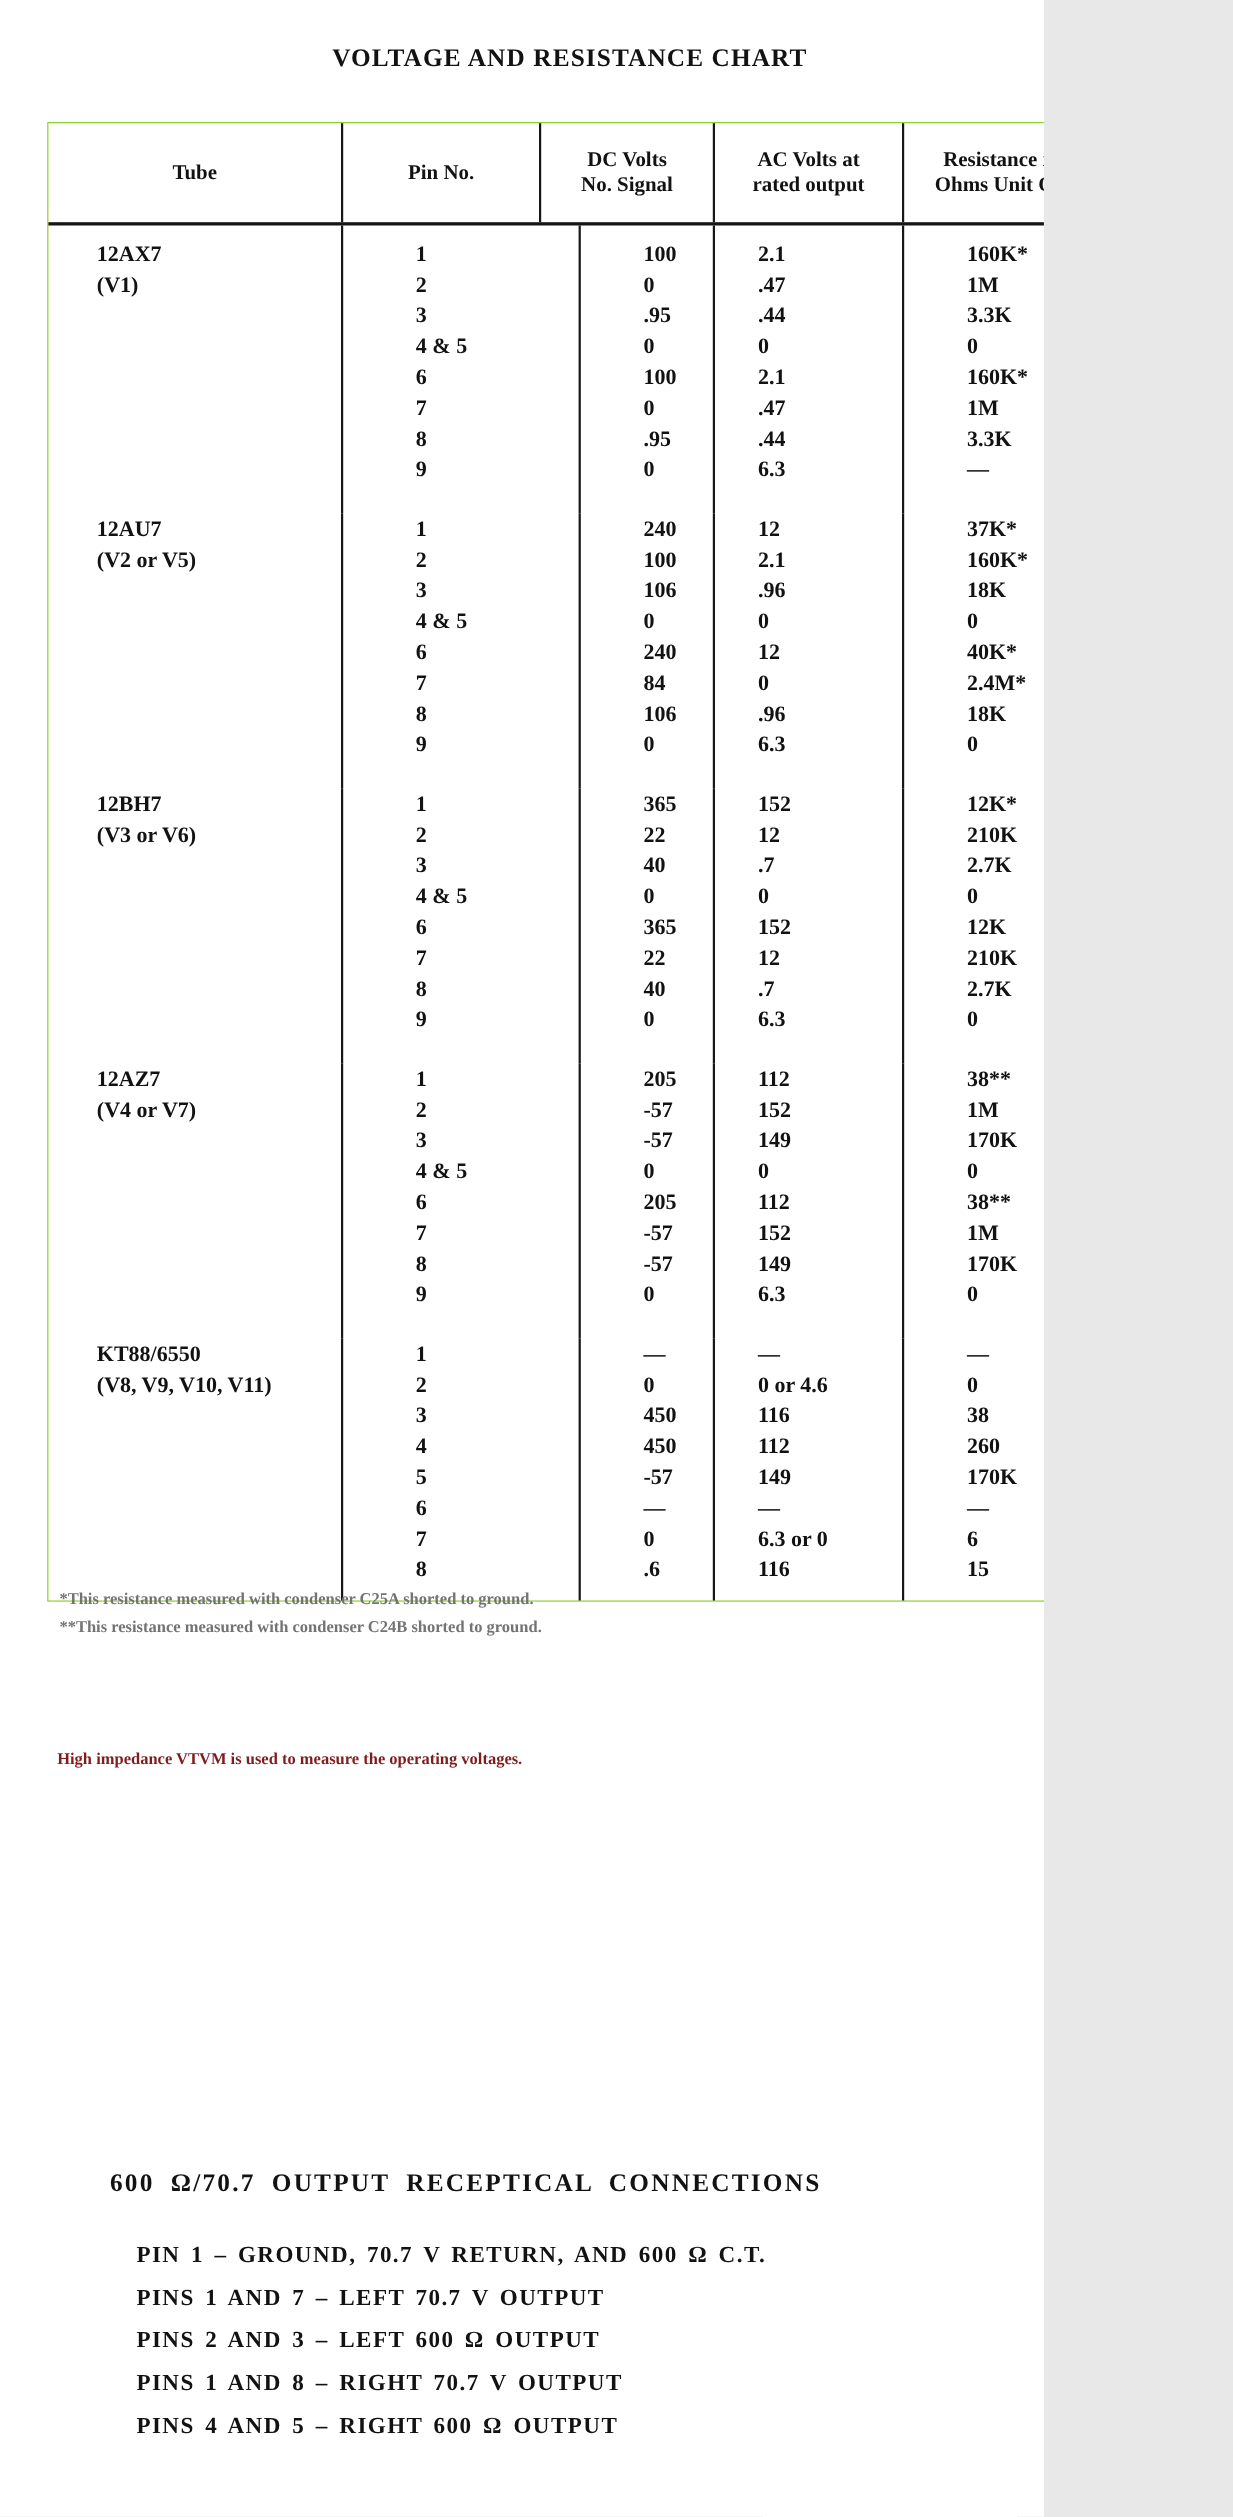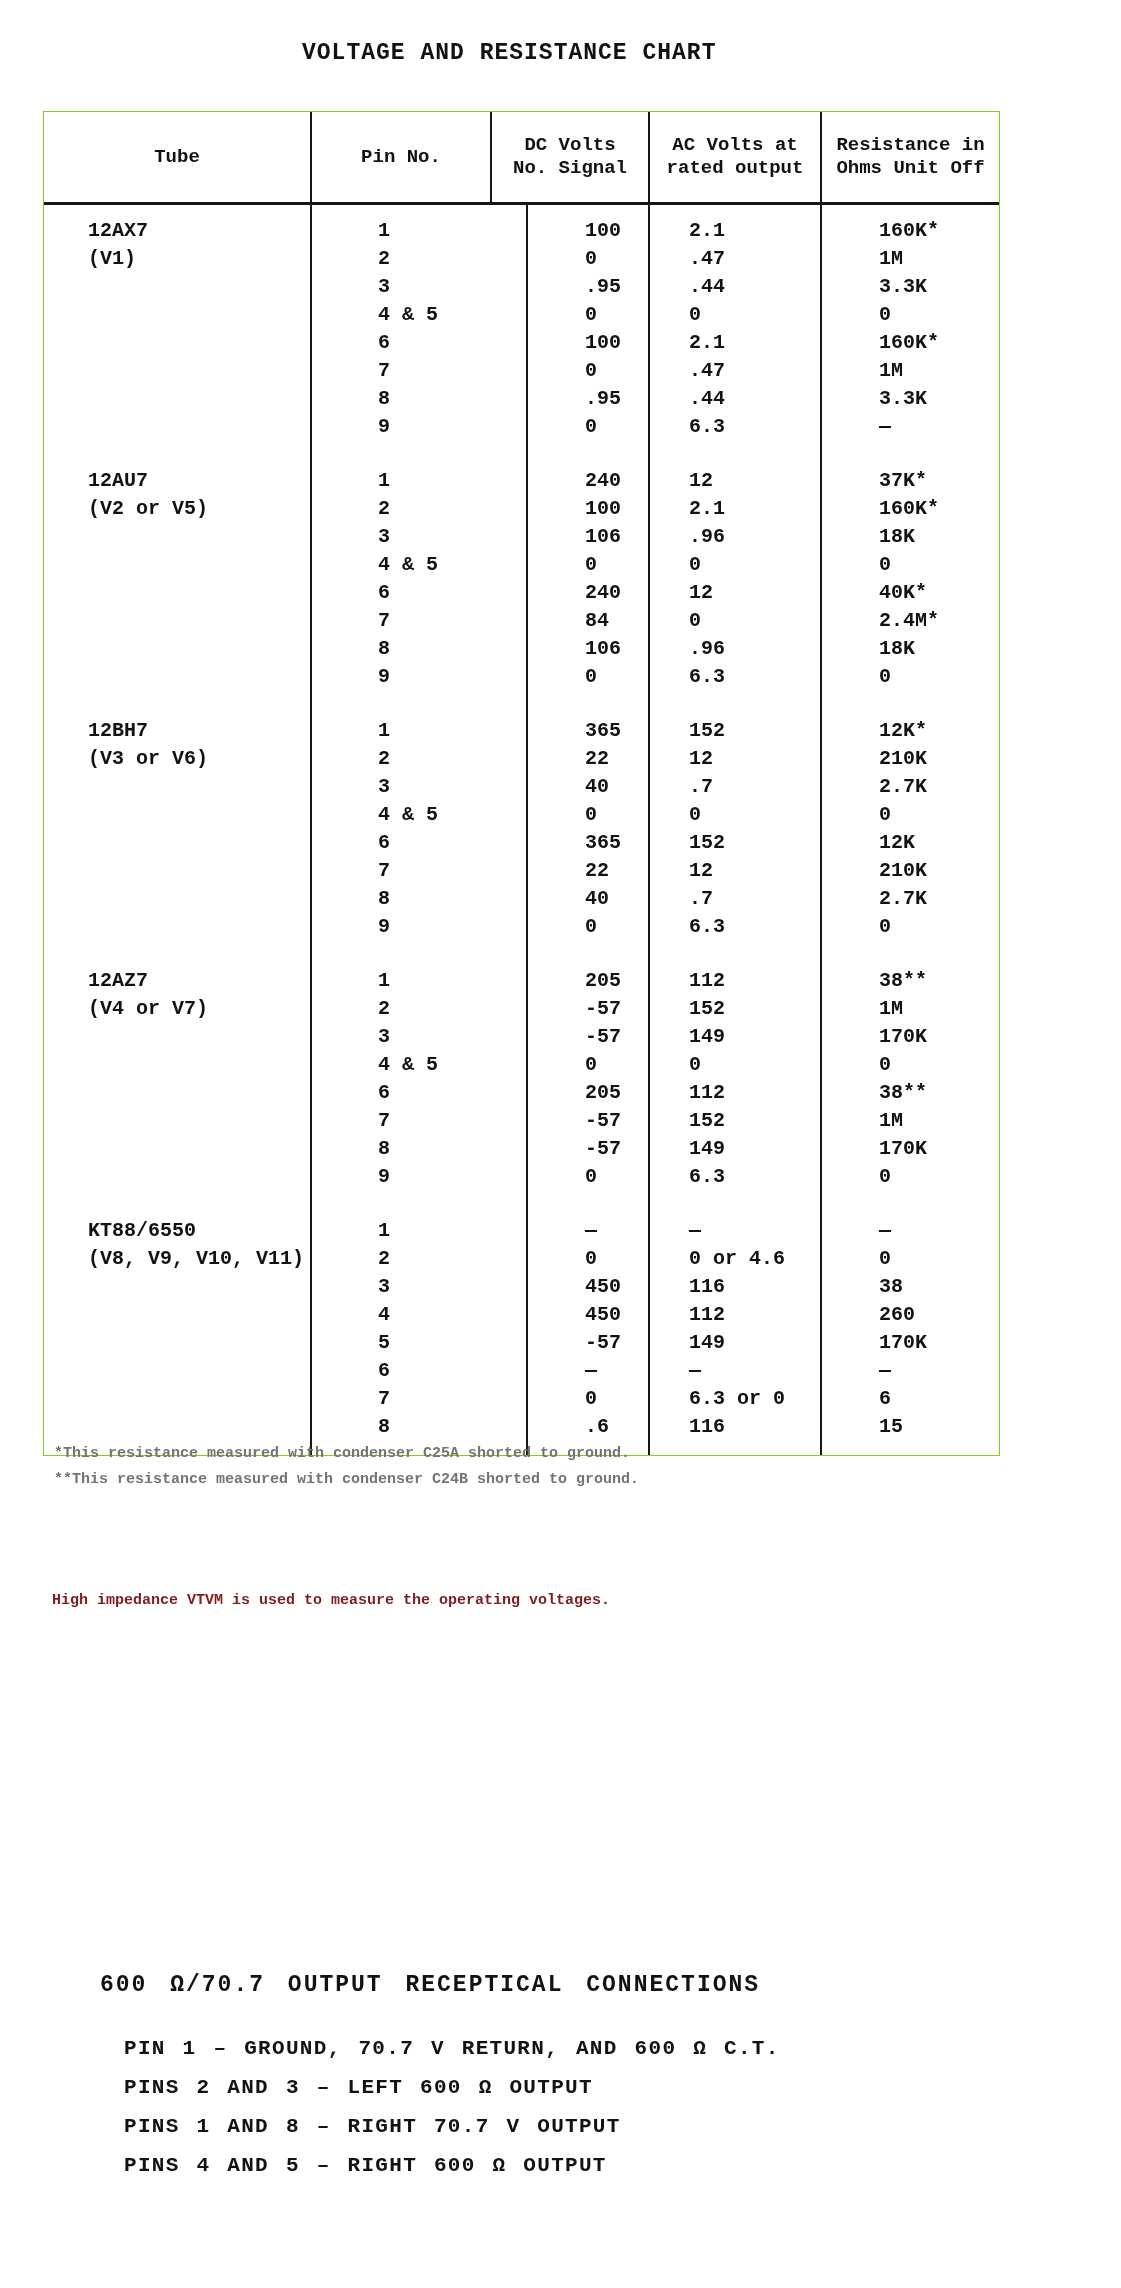--- a/index.html
+++ b/index.html
@@ -1,20 +1,20 @@
 <!DOCTYPE html>
 <html><head>
 <meta charset="utf-8">
 <style>
   html,body{margin:0;padding:0;background:#e8e8e8;}
   .page{
     position:relative;
-    width:1121px;height:2288px;
+    width:949px;height:2288px;
     background:#ffffff;
-    font-family:Liberation Mono, monospace;
+    font-family:Liberation Serif, serif;
     color:#121212;
     overflow:hidden;
   }
   .page-title{
     position:absolute;
     left:302px;top:40px;
     font-size:23px;font-weight:700;
     letter-spacing:1px;
     white-space:nowrap;
   }
@@ -352,19 +352,20 @@
   <div class="footnotes">
     <div>*This resistance measured with condenser C25A shorted to ground.</div>
     <div>**This resistance measured with condenser C24B shorted to ground.</div>
   </div>
   <div class="footnote-vtvm">High impedance VTVM is used to measure the operating voltages.</div>
 
   <div class="connections">
     <div class="connections-heading">600 Ω/70.7 OUTPUT RECEPTICAL CONNECTIONS</div>
     <div class="connections-list">
       <div class="connection-line">PIN 1 – GROUND, 70.7 V RETURN, AND 600 Ω C.T.</div>
+      <div class="connection-line">PINS 1 AND 7 – LEFT 70.7 V OUTPUT</div>
       <div class="connection-line">PINS 2 AND 3 – LEFT 600 Ω OUTPUT</div>
       <div class="connection-line">PINS 1 AND 8 – RIGHT 70.7 V OUTPUT</div>
       <div class="connection-line">PINS 4 AND 5 – RIGHT 600 Ω OUTPUT</div>
     </div>
   </div>
 
 </div>
 
 </body></html>

